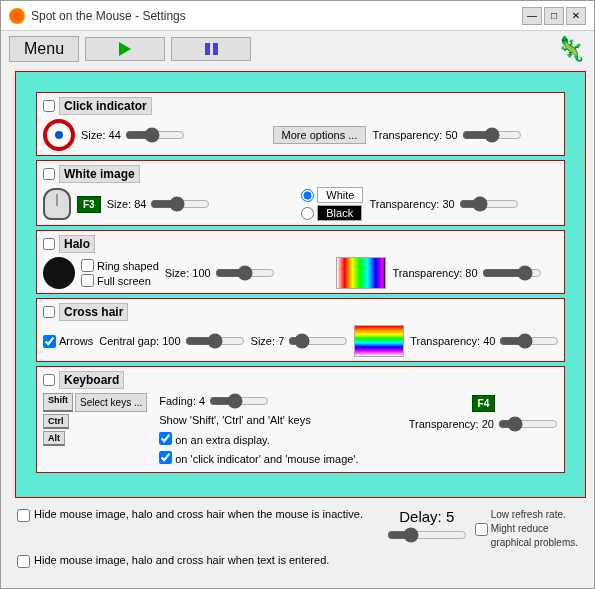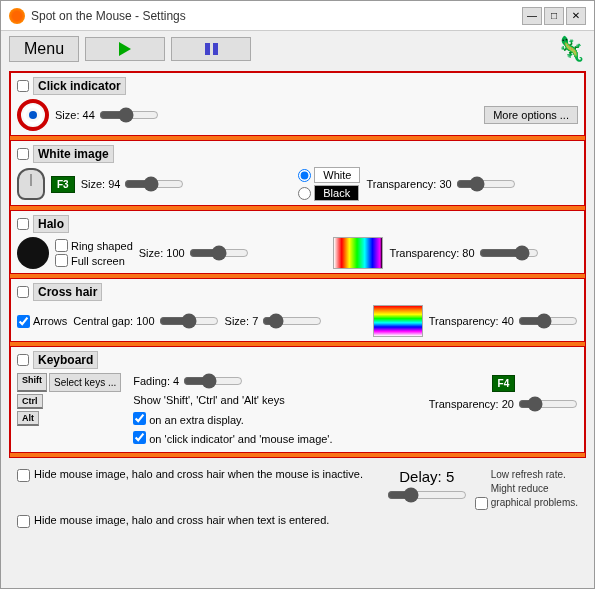--- a/index.html
+++ b/index.html
@@ -93,23 +93,24 @@
       font-size: 24px;
       color: #999;
     }
     .content {
       padding: 4px 8px;
       flex: 1;
       overflow: hidden;
     }
     .main-panel {
       border: 1px solid #cc0000;
-      background: #f97316;
-      padding: 0;
+      background: #5eead4;
+      padding: 20px;
       margin-bottom: 6px;
+      margin-left: 6px;
     }
     .section {
       border: 1px solid #cc0000;
       margin-bottom: 4px;
       padding: 4px 6px;
       background: #f8f8f8;
     }
     .section-header {
       display: flex;
       align-items: center;
@@ -326,21 +327,21 @@
       display: flex; flex-direction: column; align-items: center; gap: 2px;
     }
     .delay-label { font-size: 15px; white-space: nowrap; }
     .low-refresh {
       font-size: 10px;
       color: #333;
       text-align: left;
       line-height: 1.4;
     }
     .low-refresh-check {
-      display: flex; align-items: flex-end; gap: 3px;
+      display: flex; align-items: center; gap: 3px;
     }
   </style>
 </head>
 <body>
 
 <div class="window">
 
   <div class="title-bar">
     <div class="title-bar-icon"></div>
     <span class="title-bar-text">Spot on the Mouse - Settings</span>
@@ -378,35 +379,42 @@
             <div class="bullseye-inner"></div>
           </div>
           <div class="slider-row">
             <span class="slider-label">
               <span>Size:</span>
               <span>44</span>
             </span>
             <input type="range" min="0" max="100" value="44" style="">
           </div>
           <button class="more-options-btn">More options ...</button>
+          <div class="slider-row">
+            <span class="slider-label">
+              <span>Transparency:</span>
+              <span>50</span>
+            </span>
+            <input type="range" min="0" max="100" value="50" style="">
+          </div>
         </div>
       </div>
 
       <div class="section">
         <div class="section-header">
           <input type="checkbox" class="section-checkbox" style="">
           <span class="section-title">White image</span>
         </div>
         <div class="section-content">
           <div class="mouse-icon"></div>
           <span class="f3-badge">F3</span>
           <div class="slider-row">
             <span class="slider-label">
               <span>Size:</span>
-              <span>94</span>
+              <span>84</span>
             </span>
             <input type="range" min="0" max="200" value="84" style="">
           </div>
           <div class="radio-group">
             <label class="radio-option">
               <input type="radio" name="mouseColor" checked="" style="">
               <span class="radio-white">White</span>
             </label>
             <label class="radio-option">
               <input type="radio" name="mouseColor" style="">

